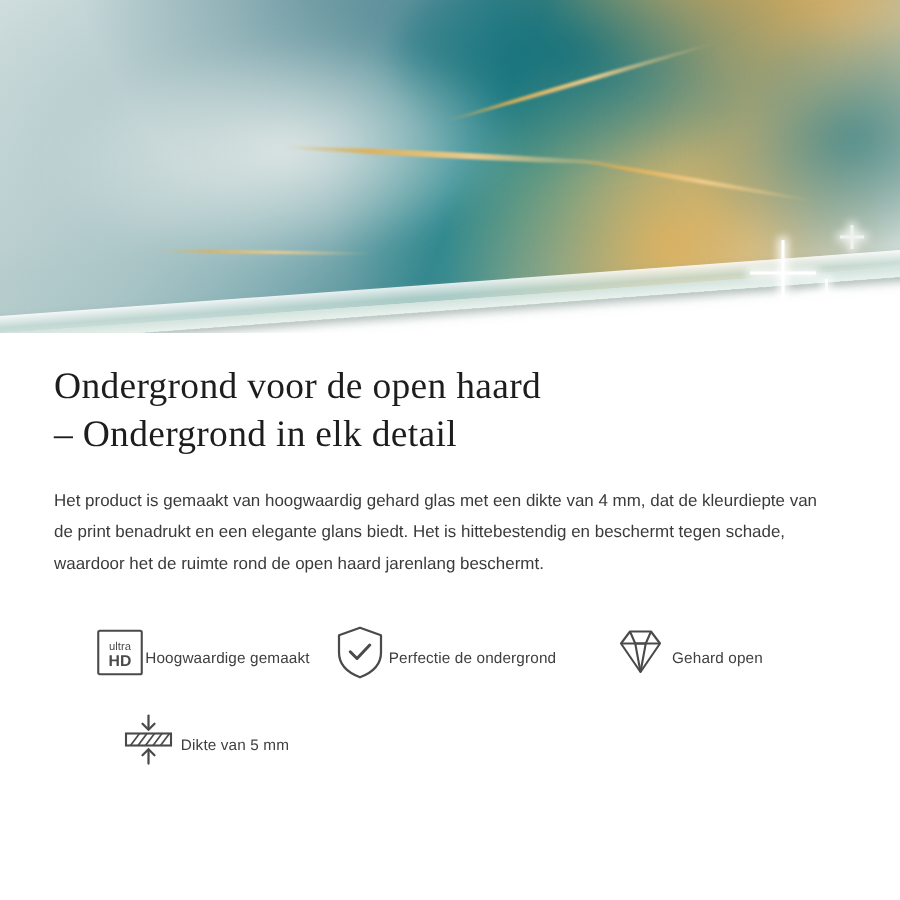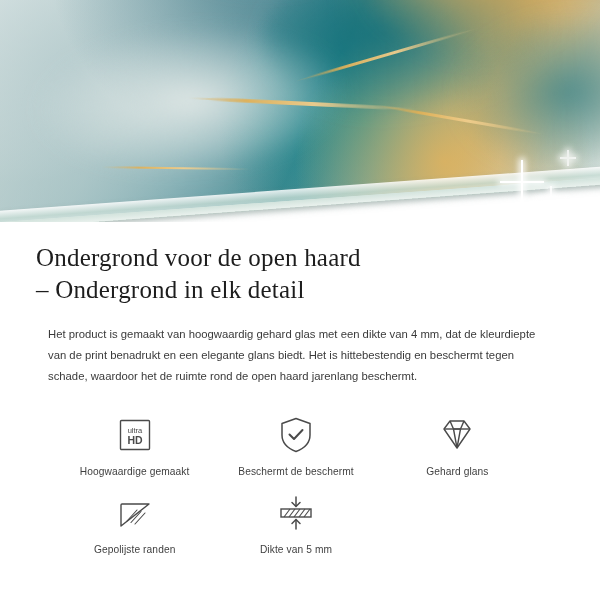--- a/index.html
+++ b/index.html
@@ -120,33 +120,33 @@
   .headline .line {
     display: block;
   }
   .body-text {
     font-size: 11.3px;
     line-height: 1.85;
     color: #3a3a3a;
     margin: 0;
     max-width: 528px;
   }
-  .body-text p { margin: 12px; }
+  .body-text p { margin: 0; }
 
   
   .features {
     margin-top: 26px;
     display: grid;
     grid-template-columns: repeat(3, 1fr);
     grid-row-gap: 14px;
     padding: 0 18px;
   }
   .feature {
     display: flex;
-    flex-direction: column;
+    flex-direction: row;
     align-items: center;
     justify-content: center;
   }
   .feature-icon {
     height: 44px;
     display: flex;
     align-items: center;
     justify-content: center;
   }
   .feature-label {
@@ -207,51 +207,38 @@
         <div class="feature-label">Hoogwaardige gemaakt</div>
       </div>
 
       <div class="feature">
         <div class="feature-icon">
           <svg width="38" height="42" viewBox="0 0 38 42">
             <path d="M19 4.5 L33 9.5 V21 c0 8.5 -6 13.5 -14 16.5 C11 34.5 5 29.5 5 21 V9.5 Z" fill="none" stroke="#4a4a4a" stroke-width="1.5" stroke-linejoin="round"></path>
             <path d="M12.5 20.5 l4.5 4.5 l8.5 -9" fill="none" stroke="#4a4a4a" stroke-width="2" stroke-linecap="round" stroke-linejoin="round"></path>
           </svg>
         </div>
-        <div class="feature-label">Beschermt de beschermt</div>
+        <div class="feature-label">Perfectie de ondergrond</div>
       </div>
 
       <div class="feature">
         <div class="feature-icon">
           <svg width="42" height="38" viewBox="0 0 42 38">
             <g fill="none" stroke="#4a4a4a" stroke-width="1.4" stroke-linejoin="round">
               <path d="M8 13 L14 5 H28 L34 13 L21 32 Z"></path>
               <path d="M8 13 H34"></path>
               <path d="M14 5 L17.5 13 L21 32"></path>
               <path d="M28 5 L24.5 13 L21 32"></path>
               <path d="M17.5 13 H24.5"></path>
             </g>
           </svg>
         </div>
-        <div class="feature-label">Gehard glans</div>
-      </div>
-
-      <div class="feature">
-        <div class="feature-icon">
-          <svg width="36" height="36" viewBox="0 0 36 36">
-            <path d="M4 31 V10 a1 1 0 0 1 1 -1 h27 Z" fill="none" stroke="#4a4a4a" stroke-width="1.4" stroke-linejoin="round"></path>
-            <g stroke="#4a4a4a" stroke-width="1.1" stroke-linecap="round">
-              <line x1="10" y1="26" x2="20" y2="15"></line>
-              <line x1="14" y1="27.5" x2="24" y2="16.5"></line>
-              <line x1="18" y1="29" x2="28" y2="18"></line>
-            </g>
-          </svg>
-        </div>
-        <div class="feature-label">Gepolijste randen</div>
-      </div>
+        <div class="feature-label">Gehard open</div>
+      </div>
+
 
       <div class="feature">
         <div class="feature-icon">
           <svg width="44" height="40" viewBox="0 0 44 40">
             <g stroke="#4a4a4a" stroke-width="1.5" stroke-linecap="round" fill="none">
               <line x1="22" y1="4" x2="22" y2="13"></line>
               <path d="M18 9.5 L22 13.5 L26 9.5"></path>
               <line x1="22" y1="36" x2="22" y2="27"></line>
               <path d="M18 30.5 L22 26.5 L26 30.5"></path>
             </g>

